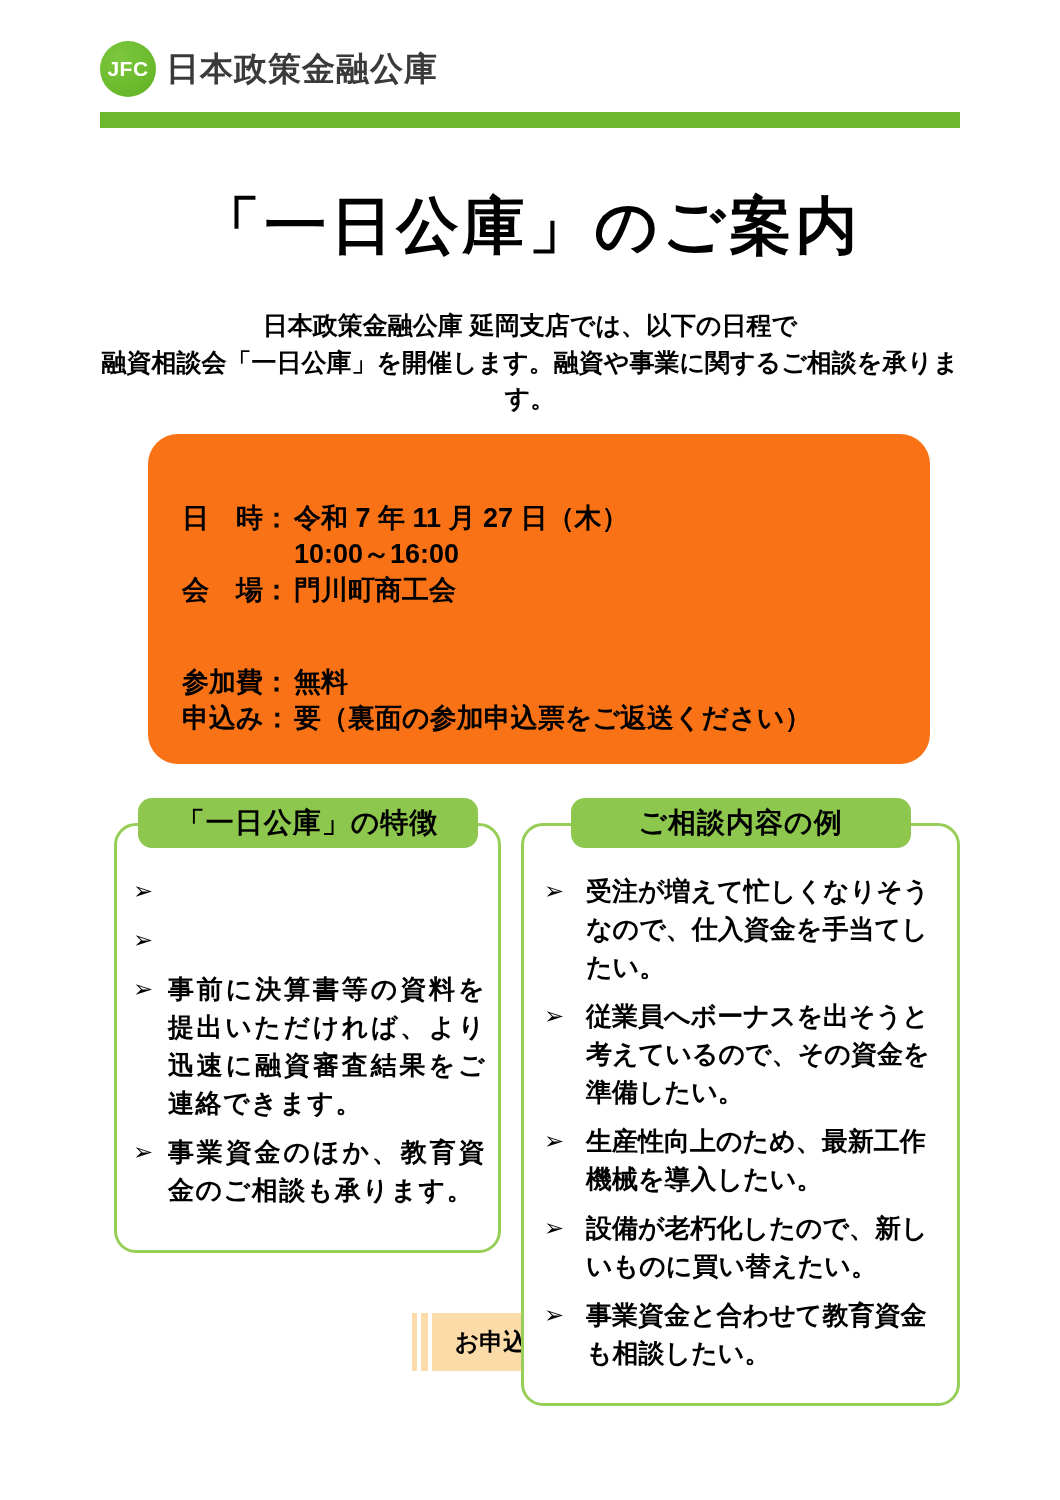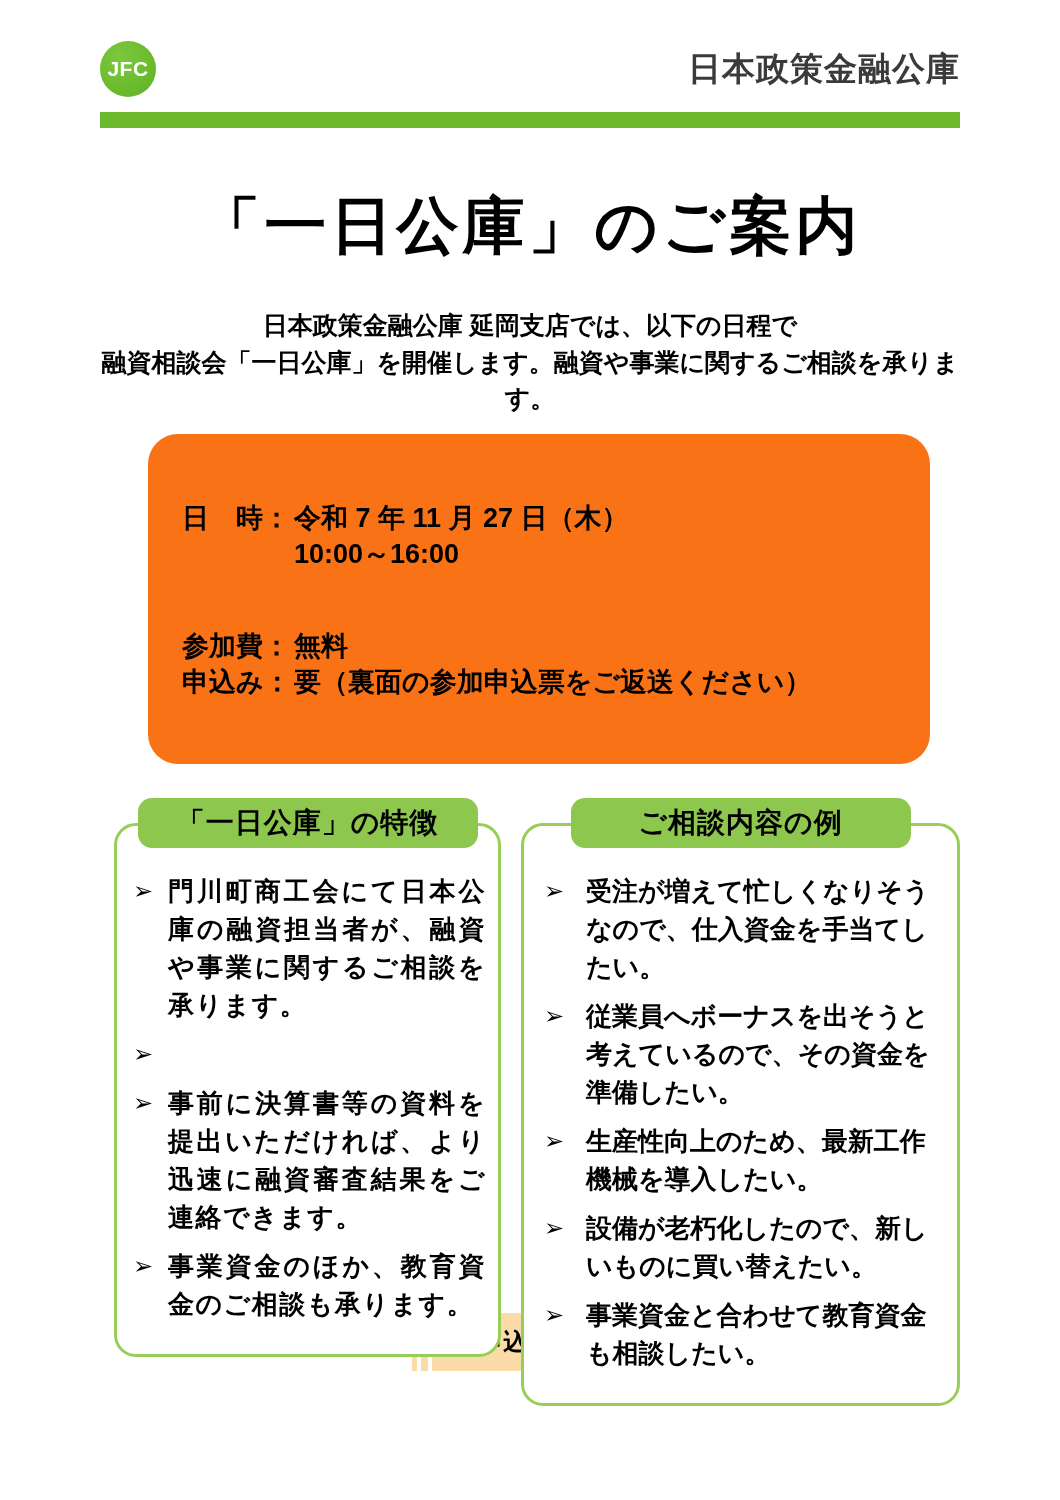--- a/index.html
+++ b/index.html
@@ -12,21 +12,21 @@
     height: 1500px;
     margin: 0 auto;
     background: #ffffff;
     padding: 40px 100px 0 100px;
     overflow: hidden;
   }
 
   
   .brand-row {
     display: flex;
-    justify-content: space-between;
+    justify-content: flex-start;
     align-items: center;
     gap: 10px;
     height: 58px;
   }
   .logo-circle {
     width: 56px; height: 56px;
     border-radius: 50%;
     background: radial-gradient(circle at 35% 30%, #7cc73e 0%, #6bbb2d 60%, #5fae26 100%);
     display: flex; align-items: center; justify-content: center;
     color: #ffffff;
@@ -203,39 +203,42 @@
 
   <div class="event-box">
     <div class="event-row">
       <span class="label">日　時：</span>
       <span class="value">令和 7 年 11 月 27 日（木）</span>
     </div>
     <div class="event-row">
       <span class="label"></span>
       <span class="value">10:00～16:00</span>
     </div>
+    <div class="event-row">
+      <span class="label">会　場：</span>
+      <span class="value">門川町商工会</span>
+    </div>
     <div class="event-row gap-above">
       <span class="label">参加費：</span>
       <span class="value">無料</span>
     </div>
     <div class="event-row">
       <span class="label">申込み：</span>
       <span class="value">要（裏面の参加申込票をご返送ください）</span>
     </div>
   </div>
 
   <div class="columns">
 
     <div class="col col-left">
       <div class="col-header">「一日公庫」の特徴</div>
       <div class="col-body">
         <ul class="bullet-list">
           <li class="bullet-item">
             <span class="marker">➢</span>
-            <span class="text">門川町商工会にて日本公庫の融資担当者が、融資や事業に関するご相談を承ります。</span>
           </li>
           <li class="bullet-item">
             <span class="marker">➢</span>
           </li>
           <li class="bullet-item">
             <span class="marker">➢</span>
             <span class="text">事前に決算書等の資料を提出いただければ、より迅速に融資審査結果をご連絡できます。</span>
           </li>
           <li class="bullet-item">
             <span class="marker">➢</span>

